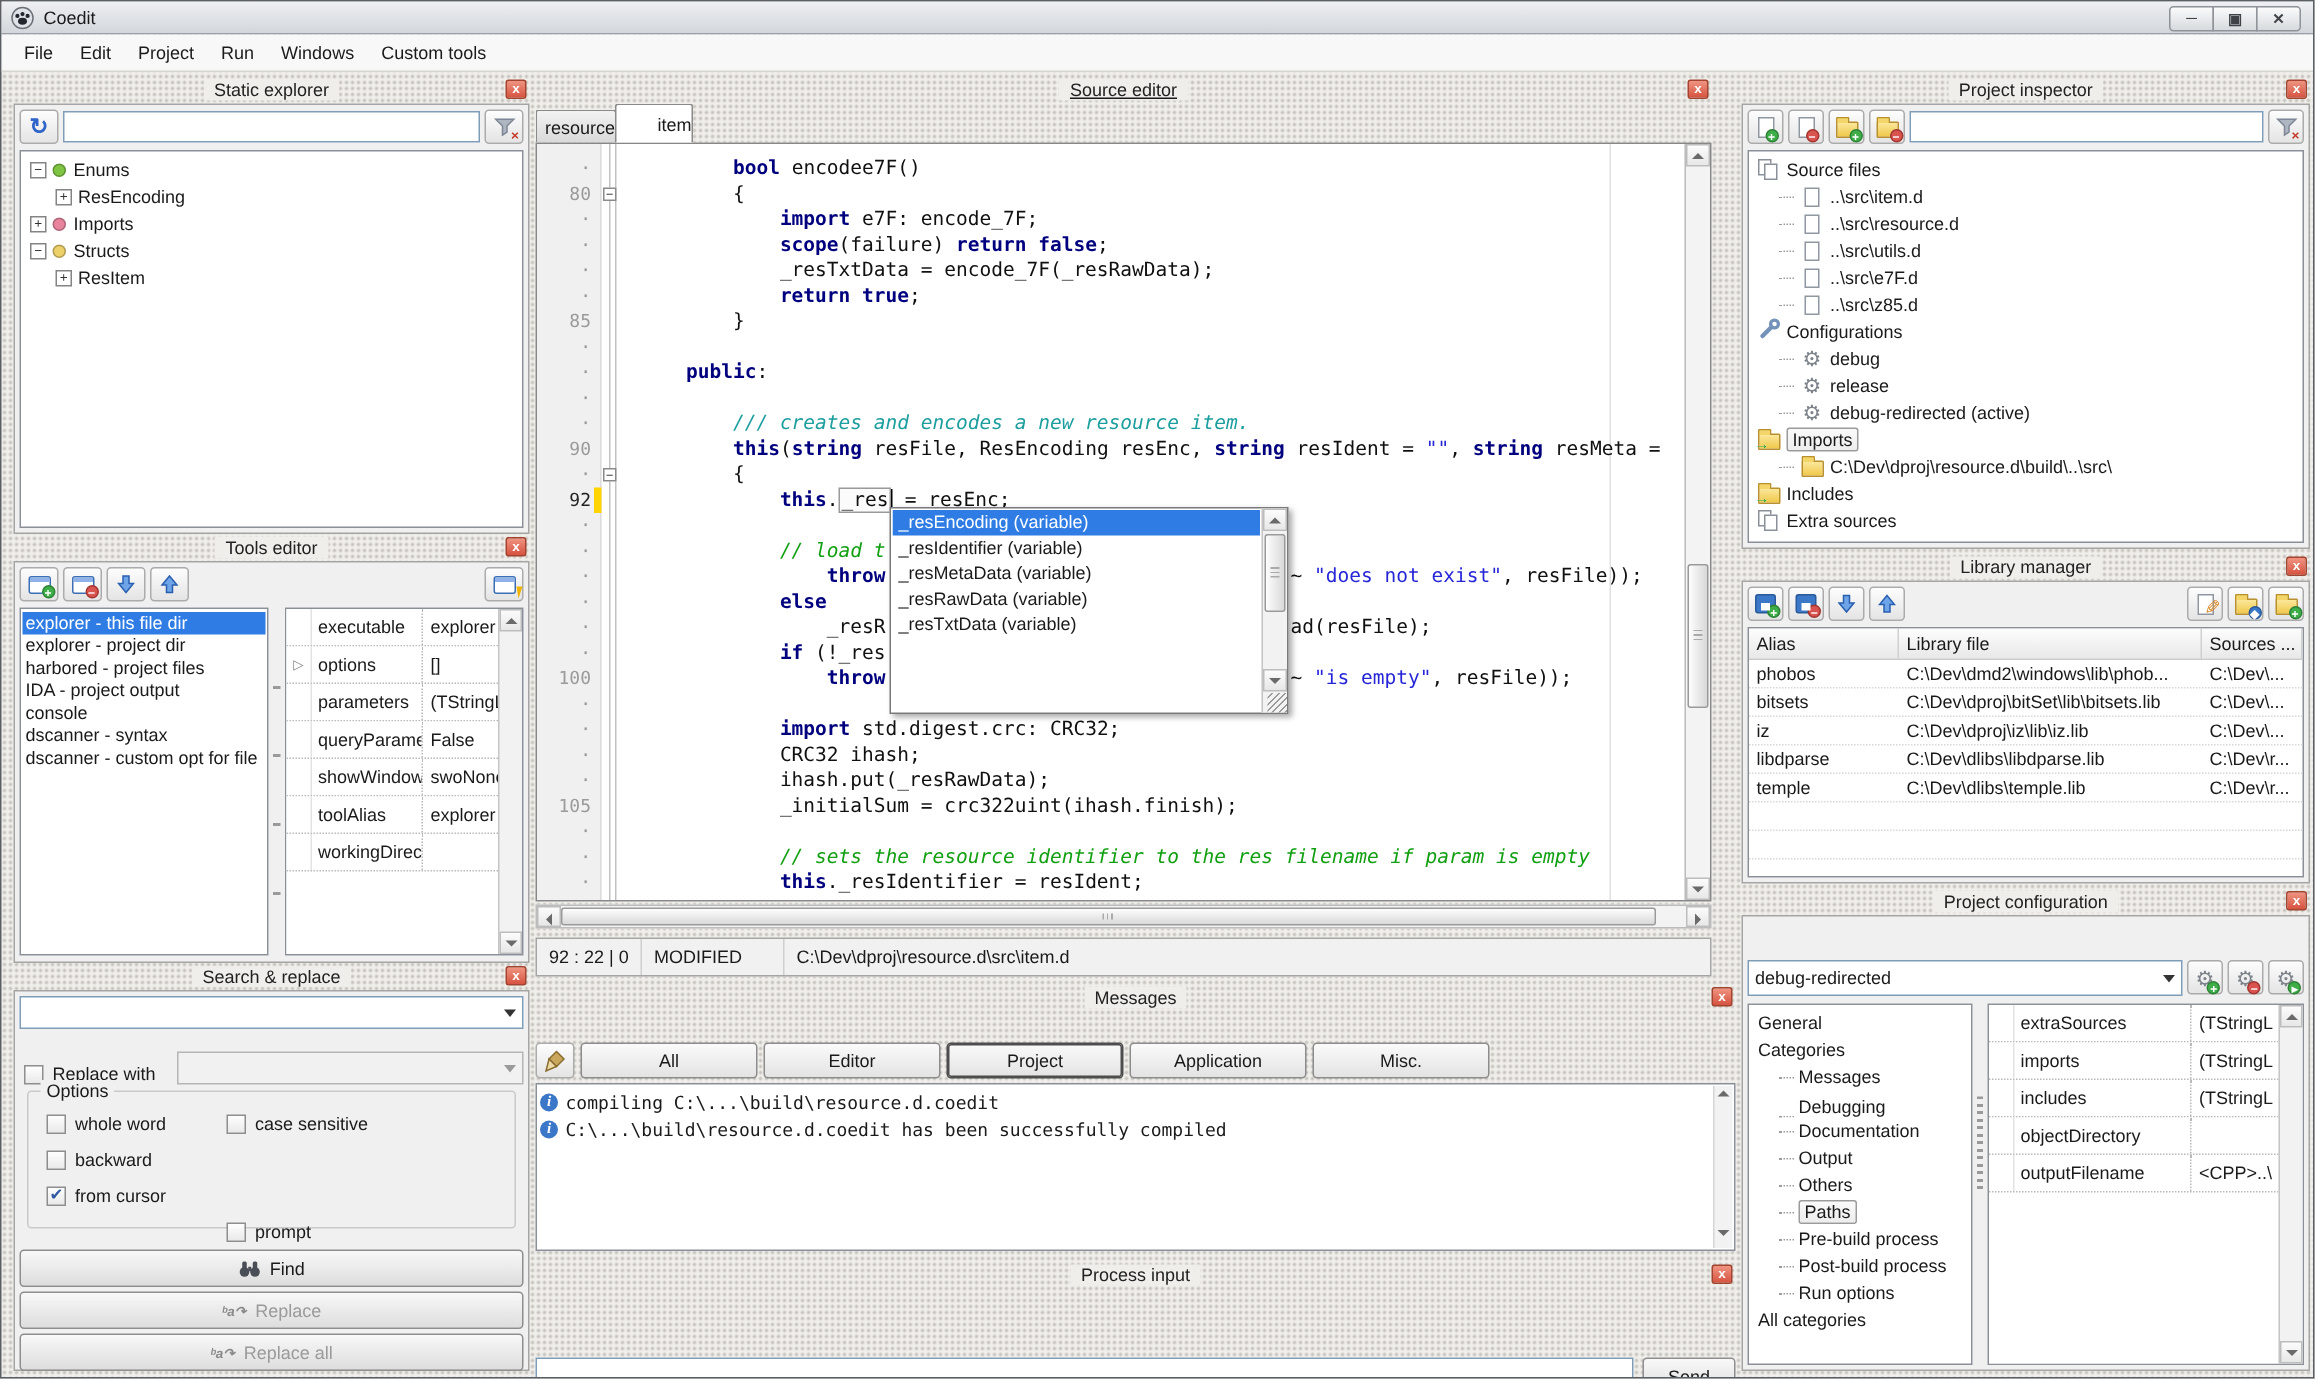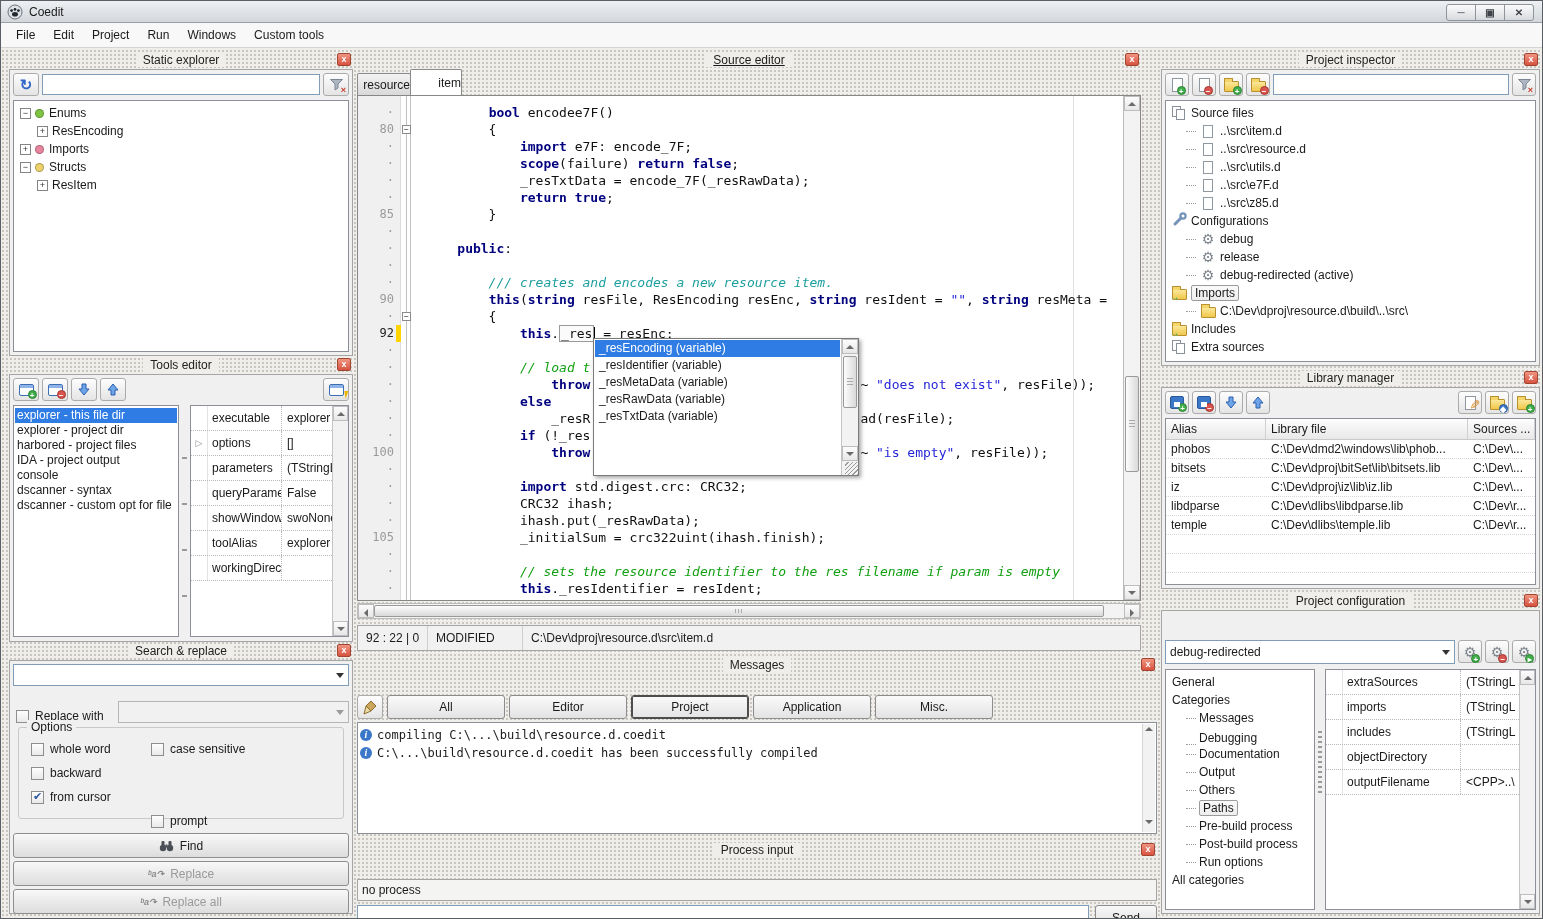--- a/index.html
+++ b/index.html
@@ -549,23 +549,20 @@
       </div>
     </div>
   </div>
 
   <div class="panel" style="left:356px;top:840px;width:800px;height:73px;">
     <div class="phead">
       <span class="ptitle">Process input</span>
       <span class="pclose">x</span>
     </div>
     <div class="pbody" style="border:none;background:transparent;">
-      <div class="noproc">
-          <span>no process</span>
-        </div>
       <div class="pirow">
         <input class="txt" style="height: 25px;" value="">
         <div class="sendbtn">
             <span>Send</span>
           </div>
       </div>
     </div>
   </div>
 
   <div class="panel" style="left:1160px;top:50px;width:379px;height:315px;">

